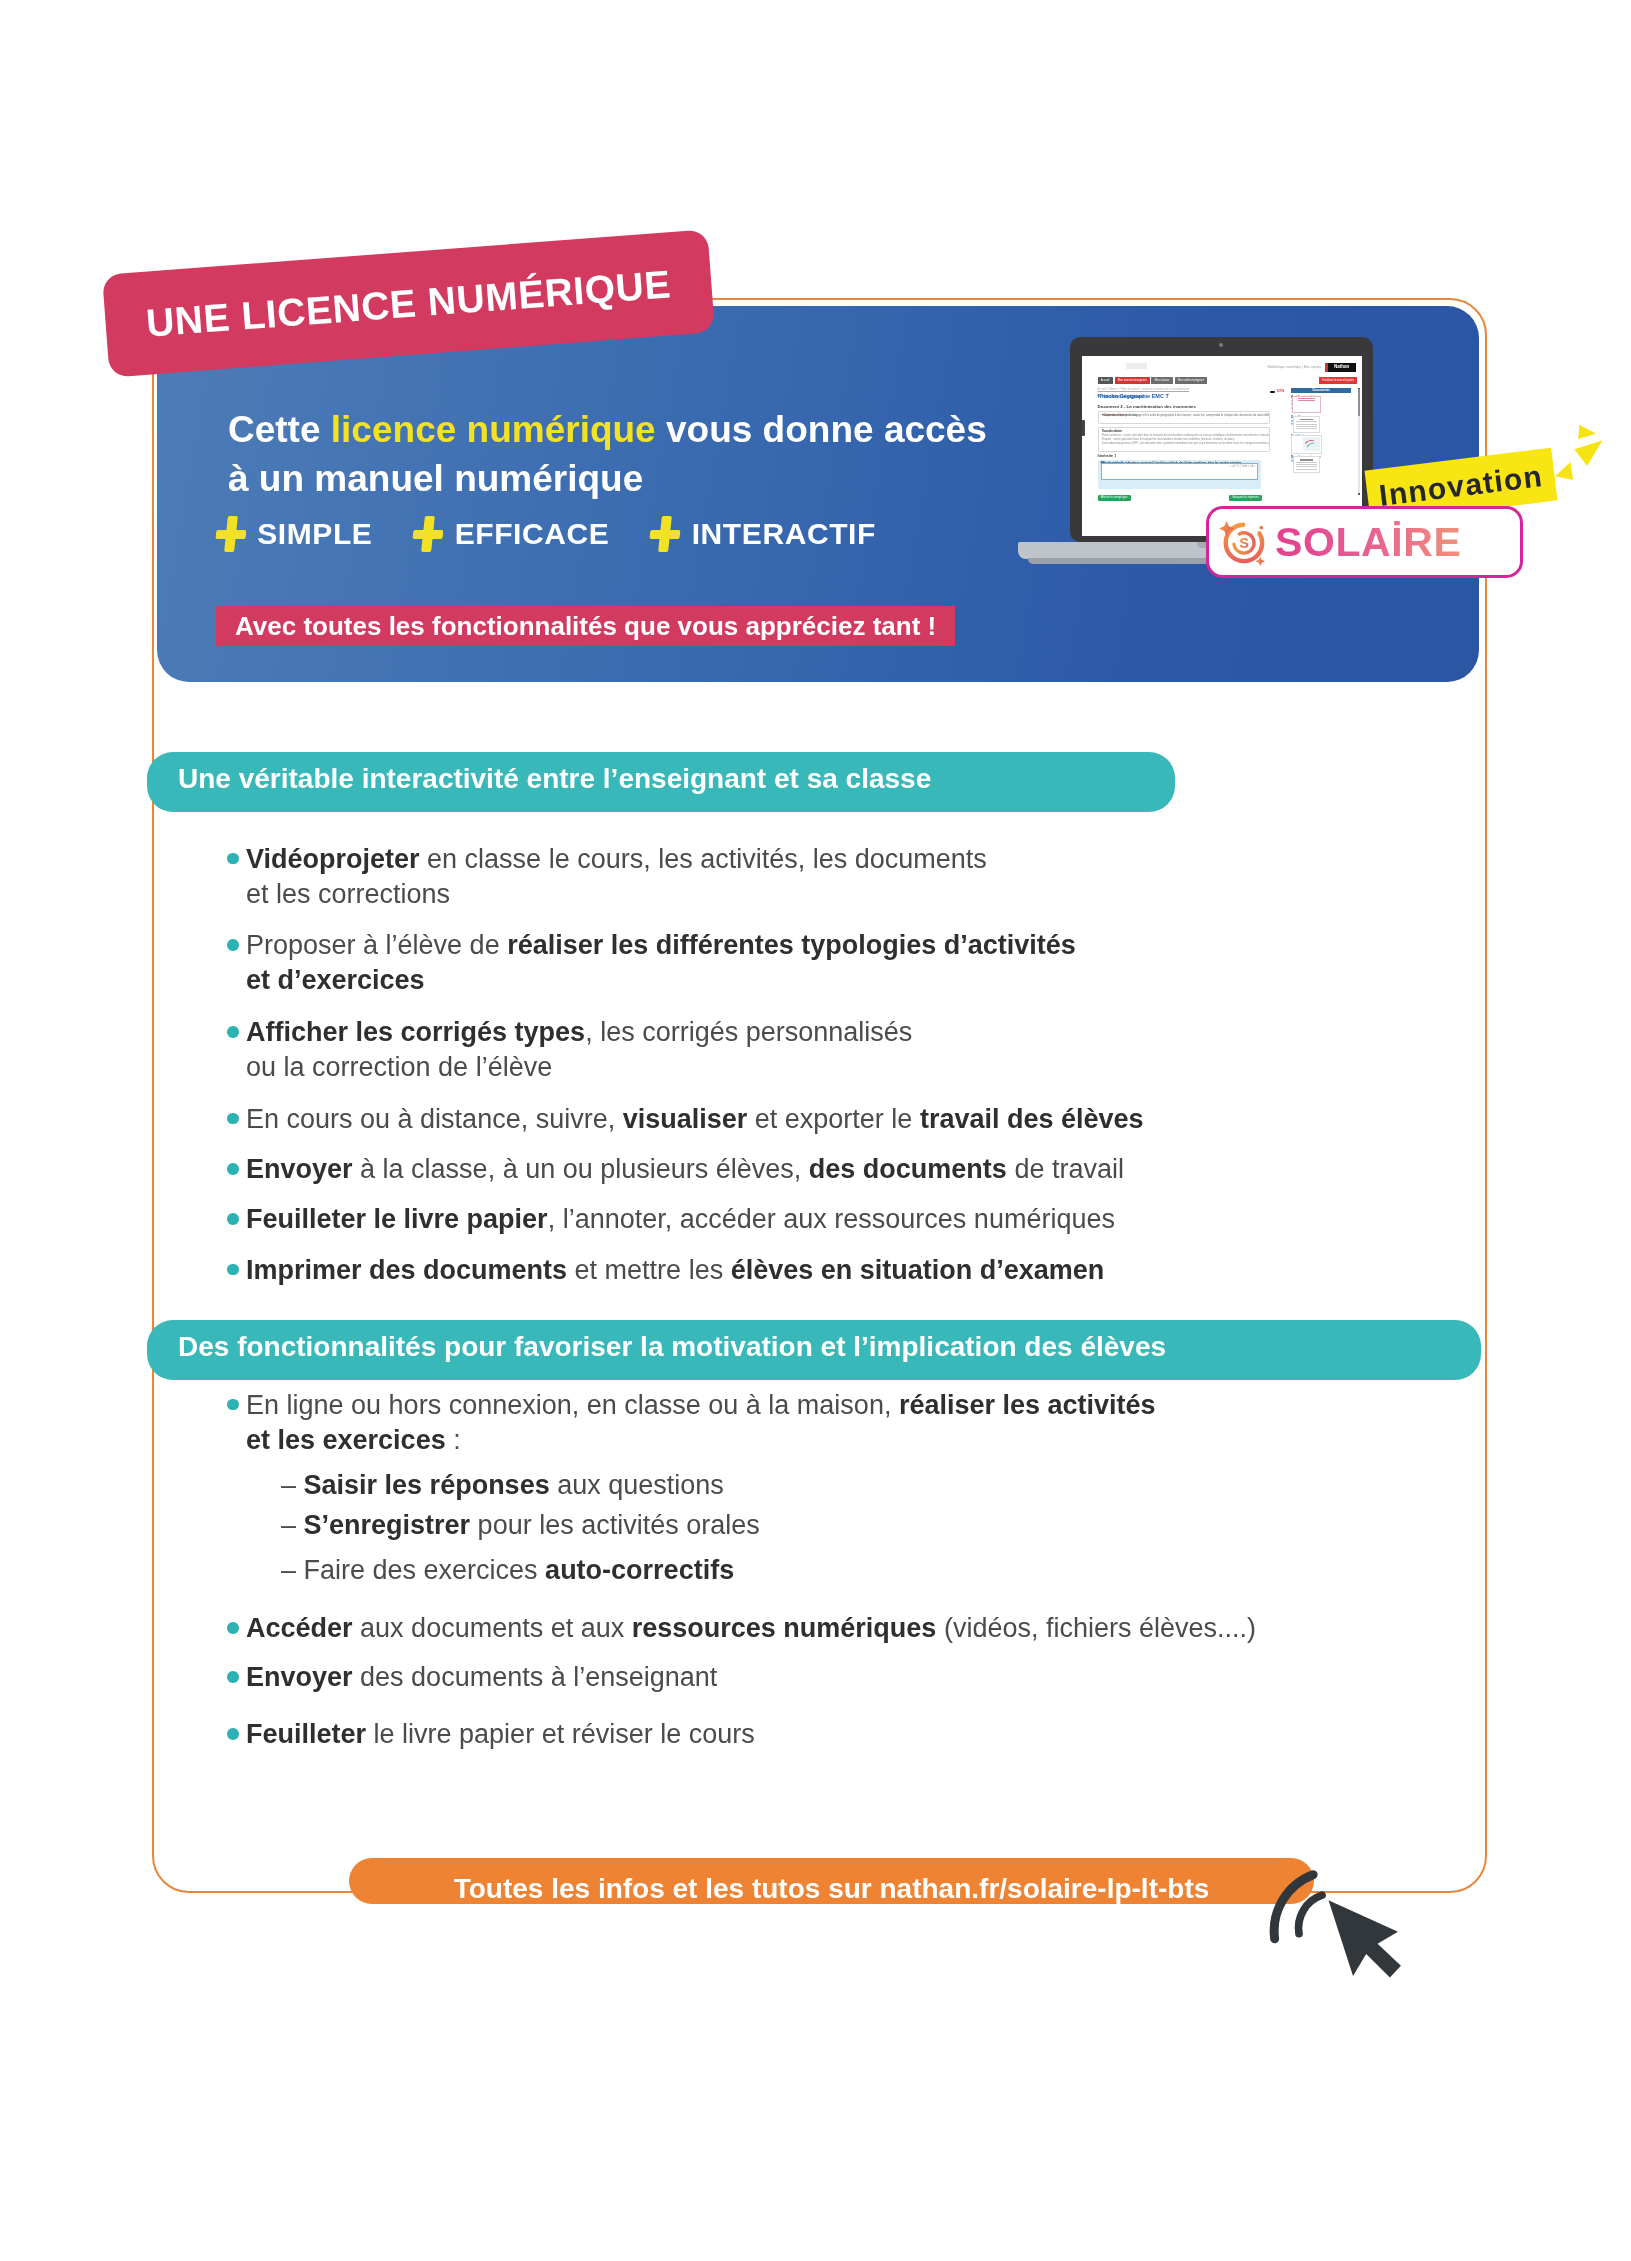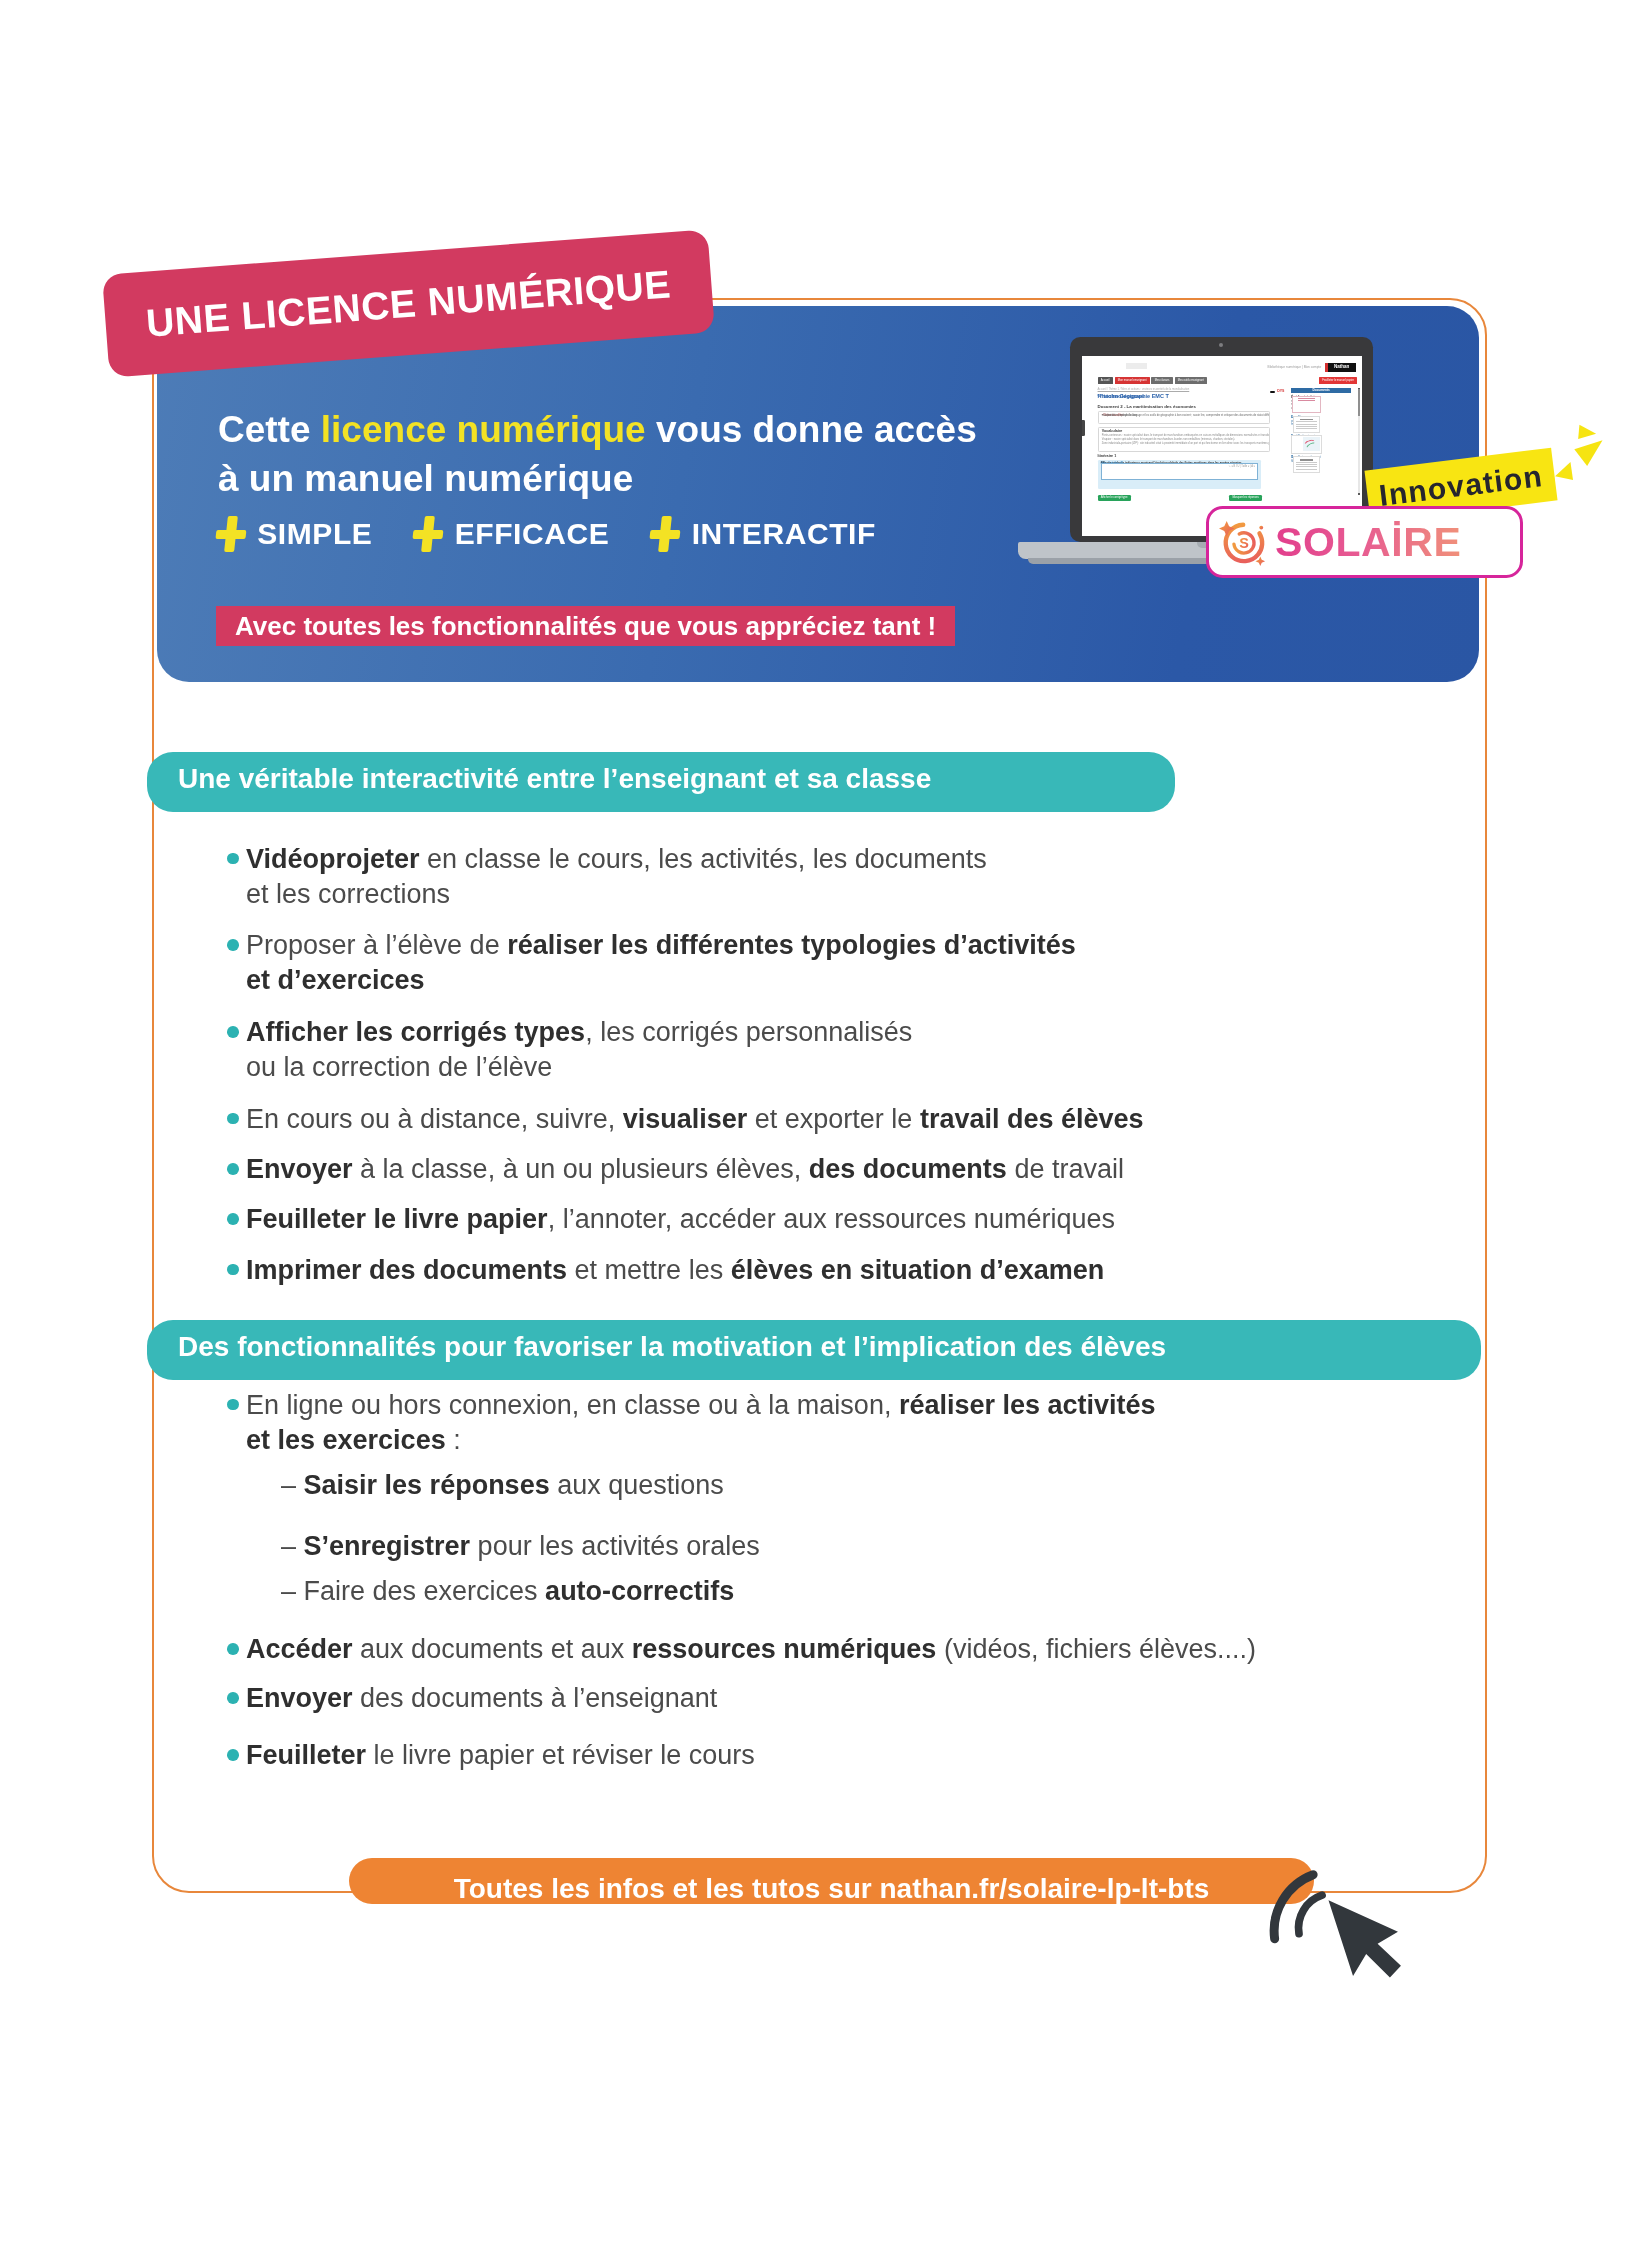--- a/index.html
+++ b/index.html
@@ -9,21 +9,21 @@
   
   .card{position:absolute;left:152px;top:298px;width:1331px;height:1591px;
         border:2.6px solid #e8873b;border-radius:37px;background:#fff;z-index:1;}
 
   
   .hero{position:absolute;left:157px;top:306px;width:1322px;height:376px;border-radius:32px;
         background:linear-gradient(100deg,#4d7cb7 0%,#3a6bb0 40%,#2b58a7 78%,#2a56a4 100%);z-index:2;}
   .badge{position:absolute;left:105px;top:252px;width:607px;height:103px;background:#d23a60;
          border-radius:19px;transform:rotate(-4.3deg);z-index:6;color:#fff;font-size:39px;
          font-weight:800;letter-spacing:0.6px;text-align:center;line-height:103px;}
-  .hero-title{position:absolute;left:218px;top:405px;z-index:3;color:#fff;font-size:37px;
+  .hero-title{position:absolute;left:228px;top:405px;z-index:3;color:#fff;font-size:37px;
               font-weight:800;line-height:49px;}
   .hero-title .hl{color:#f3e224;}
   .features{position:absolute;left:216px;top:514px;z-index:3;display:flex;gap:41px;}
   .feat{display:flex;align-items:center;gap:11.6px;height:39px;}
   .plus{position:relative;width:29.6px;height:36px;transform:skewX(-6deg);}
   .plus::before,.plus::after{content:"";position:absolute;background:#f3e224;border-radius:1.9px;}
   .plus::before{left:10.3px;top:0;width:9.6px;height:36px;}
   .plus::after{left:0;top:13.5px;width:29.6px;height:9.6px;}
   .feat-label{color:#fff;font-size:30px;font-weight:800;letter-spacing:0.6px;}
   .strip{position:absolute;left:216px;top:606px;z-index:3;background:#d23a60;color:#fff;
@@ -359,21 +359,21 @@
           <div class="line"><strong>Imprimer des documents</strong><span> et mettre les </span><strong>élèves en situation d’examen</strong></div>
         </div>
       </div>
       <div class="section s2">
         <div class="pill">Des fonctionnalités pour favoriser la motivation et l’implication des élèves</div>
         <div class="bullet" style="margin-bottom: 10.3px;">
           <span class="dot"></span>
           <div class="line"><span>En ligne ou hors connexion, en classe ou à la maison, </span><strong>réaliser les activités</strong></div>
           <div class="line"><strong>et les exercices</strong><span> :</span></div>
         </div>
-        <div class="bullet sub" style="margin-bottom: 26px;">
+        <div class="bullet sub" style="margin-bottom: 5px;">
           <div class="line"><span>– </span><strong>Saisir les réponses</strong><span> aux questions</span></div>
         </div>
         <div class="bullet sub" style="margin-bottom: 10.3px;">
           <div class="line"><span>– </span><strong>S’enregistrer</strong><span> pour les activités orales</span></div>
         </div>
         <div class="bullet sub" style="margin-bottom: 0px;">
           <div class="line"><span>– Faire des exercices </span><strong>auto-correctifs</strong></div>
         </div>
         <div class="bullet" style="margin-top: 23px; margin-bottom: 13.5px;">
           <span class="dot"></span>

